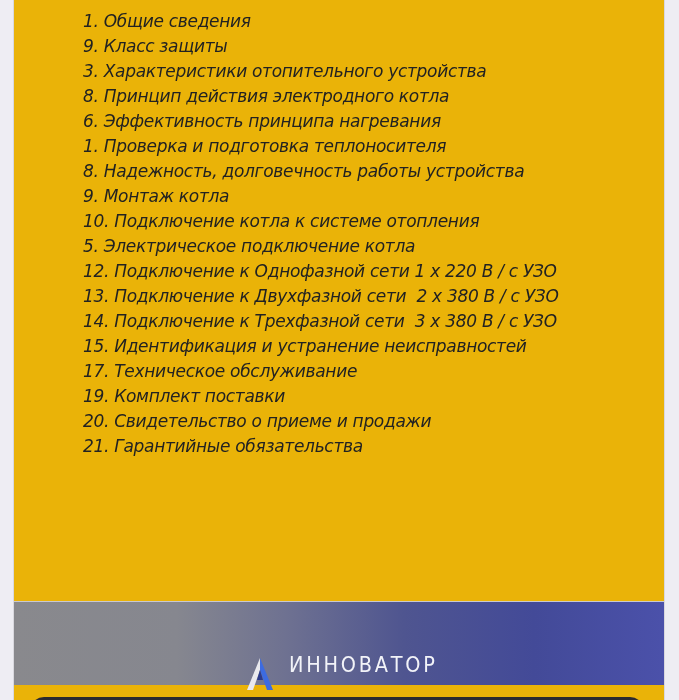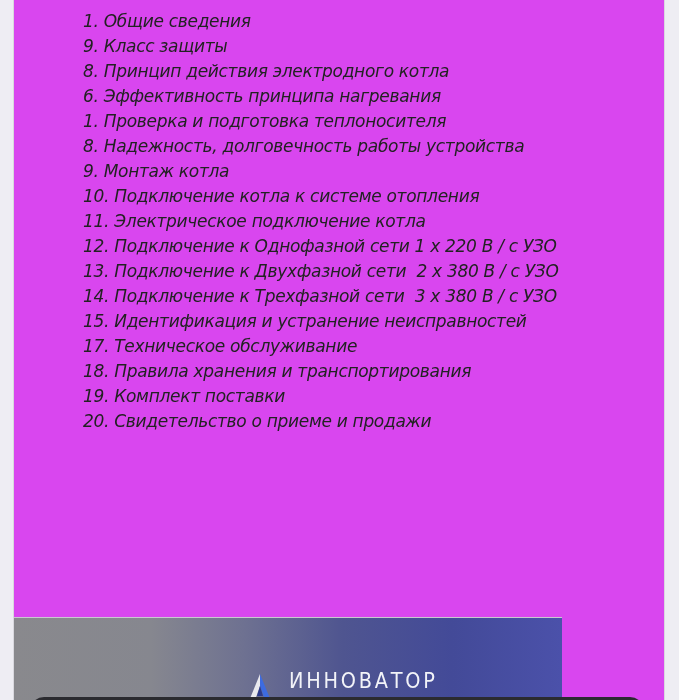--- a/index.html
+++ b/index.html
@@ -17,21 +17,21 @@
       height: 700px;
       overflow: hidden;
       background: #eeedf3;
     }
     .page {
       position: absolute;
       left: 13px;
       top: 0;
       width: 652px;
       height: 700px;
-      background: #d946ef;
+      background: #eab308;
       border-left: 1px solid #d9d8de;
       border-right: 1px solid #d9d8de;
       box-sizing: border-box;
     }
     .toc {
       position: absolute;
       left: 69px;
       top: 9px;
       margin: 0;
       padding: 0;
@@ -44,22 +44,22 @@
       font-style: italic;
       color: #222222;
       white-space: pre;
       letter-spacing: -0.3px;
       font-family: "DejaVu Sans", sans-serif;
       font-weight: normal;
     }
     .banner {
       position: absolute;
       left: 0;
-      top: 617px;
-      width: 548px;
+      top: 601px;
+      width: 650px;
       height: 83px;
       background: linear-gradient(90deg, #89898d 0%, #86878f 25%, #6e7191 42%, #4f5590 60%, #434a98 80%, #4b51aa 100%);
       border-top: 1px solid #c9c9d0;
     }
     .logo {
       position: absolute;
       left: 231px;
       top: 50px;
       height: 34px;
       display: flex;
@@ -92,35 +92,36 @@
     }
   </style>
 </head>
 <body>
 
 <div class="viewport">
   <div class="page">
     <ul class="toc">
       <li class="toc-item">1. Общие сведения</li>
       <li class="toc-item">9. Класс защиты</li>
+      <li class="toc-item">3. Характеристики отопительного устройства</li>
       <li class="toc-item">8. Принцип действия электродного котла</li>
       <li class="toc-item">6. Эффективность принципа нагревания</li>
       <li class="toc-item">1. Проверка и подготовка теплоносителя</li>
       <li class="toc-item">8. Надежность, долговечность работы устройства</li>
       <li class="toc-item">9. Монтаж котла</li>
       <li class="toc-item">10. Подключение котла к системе отопления</li>
-      <li class="toc-item">11. Электрическое подключение котла</li>
+      <li class="toc-item">5. Электрическое подключение котла</li>
       <li class="toc-item">12. Подключение к Однофазной сети 1 x 220 В / с УЗО</li>
       <li class="toc-item">13. Подключение к Двухфазной сети  2 x 380 В / с УЗО</li>
       <li class="toc-item">14. Подключение к Трехфазной сети  3 x 380 В / с УЗО</li>
       <li class="toc-item">15. Идентификация и устранение неисправностей</li>
       <li class="toc-item">17. Техническое обслуживание</li>
-      <li class="toc-item">18. Правила хранения и транспортирования</li>
       <li class="toc-item">19. Комплект поставки</li>
       <li class="toc-item">20. Свидетельство о приеме и продажи</li>
+      <li class="toc-item">21. Гарантийные обязательства</li>
     </ul>
 
     <div class="banner">
       <div class="logo">
         <svg class="logo-mark" viewBox="0 0 30 34" xmlns="http://www.w3.org/2000/svg">
           <polygon points="15,2 2,34 8,34 15,14" fill="#e9e9ee"></polygon>
           <polygon points="15,2 15,14 22,34 28,34" fill="#3d6be0"></polygon>
           <polygon points="15,14 12,24 18,24" fill="#2b3a8c"></polygon>
         </svg>
         <span class="logo-text">ИННОВАТОР</span>

